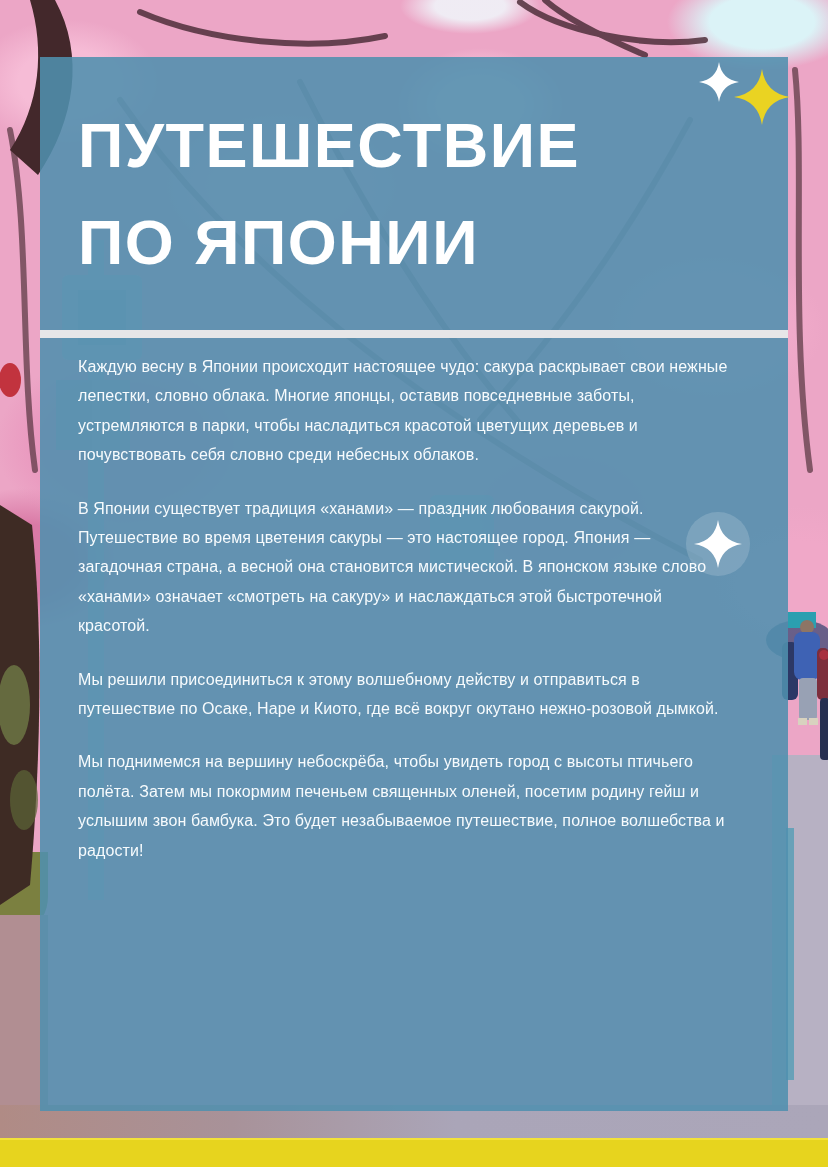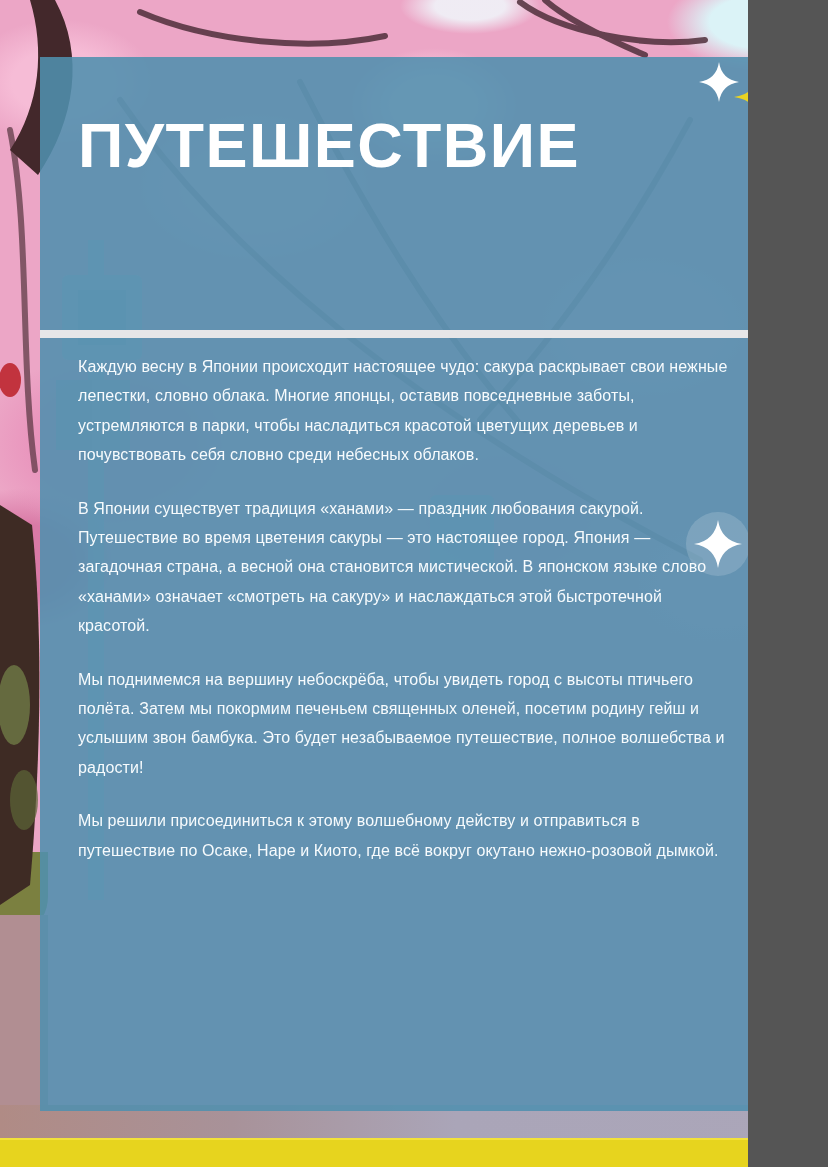--- a/index.html
+++ b/index.html
@@ -1,18 +1,18 @@
 <!DOCTYPE html>
 <html><head>
 <meta charset="utf-8">
 <style>
   html,body{margin:0;padding:0;background:#555;}
   .page{
     position:relative;
-    width:748px;height:1167px;
+    width:828px;height:1167px;
     overflow:hidden;
     font-family:"Liberation Sans","DejaVu Sans",sans-serif;
     -webkit-font-smoothing:antialiased;
   }
   
   .bg-base{
     position:absolute;inset:0;
     background-color:#eca6c6;
     background-image:
       radial-gradient(95px 48px at 762px 22px, #dbf3f7 0 55%, rgba(219,243,247,0) 100%),
@@ -109,27 +109,28 @@
       <rect x="820" y="698" width="10" height="62" rx="4" fill="#262f50"></rect>
       <circle cx="824" cy="655" r="5" fill="#a83040"></circle>
     </g>
 
     <rect x="786" y="828" width="8" height="252" fill="#5b9fb6" opacity="0.85"></rect>
   </svg>
 
   <div class="overlay-card">
     <h1 class="title" style="margin:0;position:absolute;left:38px;top:40px;">
       <div>ПУТЕШЕСТВИЕ</div>
+      <div>ПО ЯПОНИИ</div>
     </h1>
     <div class="divider"></div>
     <div class="body-text">
       <p>Каждую весну в Японии происходит настоящее чудо: сакура раскрывает свои нежные лепестки, словно облака. Многие японцы, оставив повседневные заботы, устремляются в парки, чтобы насладиться красотой цветущих деревьев и почувствовать себя словно среди небесных облаков.</p>
       <p>В Японии существует традиция «ханами» — праздник любования сакурой. Путешествие во время цветения сакуры — это настоящее город. Япония — загадочная страна, а весной она становится мистической. В японском языке слово «ханами» означает «смотреть на сакуру» и наслаждаться этой быстротечной красотой.</p>
+      <p>Мы решили присоединиться к этому волшебному действу и отправиться в путешествие по Осаке, Наре и Киото, где всё вокруг окутано нежно-розовой дымкой.</p>
       <p>Мы поднимемся на вершину небоскрёба, чтобы увидеть город с высоты птичьего полёта. Затем мы покормим печеньем священных оленей, посетим родину гейш и услышим звон бамбука. Это будет незабываемое путешествие, полное волшебства и радости!</p>
-      <p>Мы решили присоединиться к этому волшебному действу и отправиться в путешествие по Осаке, Наре и Киото, где всё вокруг окутано нежно-розовой дымкой.</p>
     </div>
   </div>
 
   <svg class="sparkles" width="828" height="1167" viewBox="0 0 828 1167">
     <path d="M0,-1 Q0.13,-0.13 1,0 Q0.13,0.13 0,1 Q-0.13,0.13 -1,0 Q-0.13,-0.13 0,-1 Z" transform="translate(719,82) scale(20)" fill="#ffffff"></path>
     <path d="M0,-1 Q0.13,-0.13 1,0 Q0.13,0.13 0,1 Q-0.13,0.13 -1,0 Q-0.13,-0.13 0,-1 Z" transform="translate(762,97) scale(28)" fill="#ead322"></path>
     <circle cx="718" cy="544" r="32" fill="rgba(255,255,255,0.16)"></circle>
     <path d="M0,-1 Q0.13,-0.13 1,0 Q0.13,0.13 0,1 Q-0.13,0.13 -1,0 Q-0.13,-0.13 0,-1 Z" transform="translate(718,544) scale(24)" fill="#ffffff"></path>
   </svg>
 

